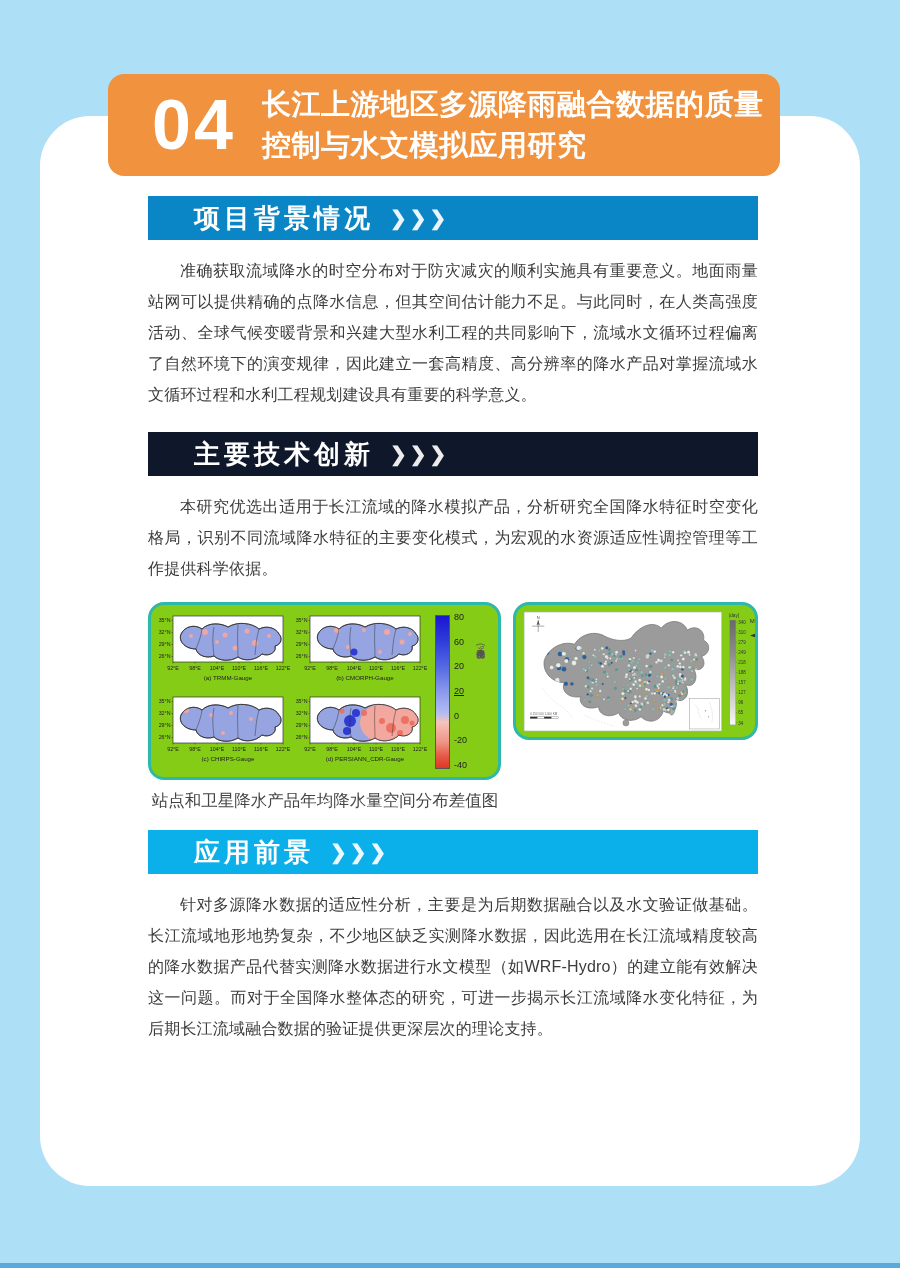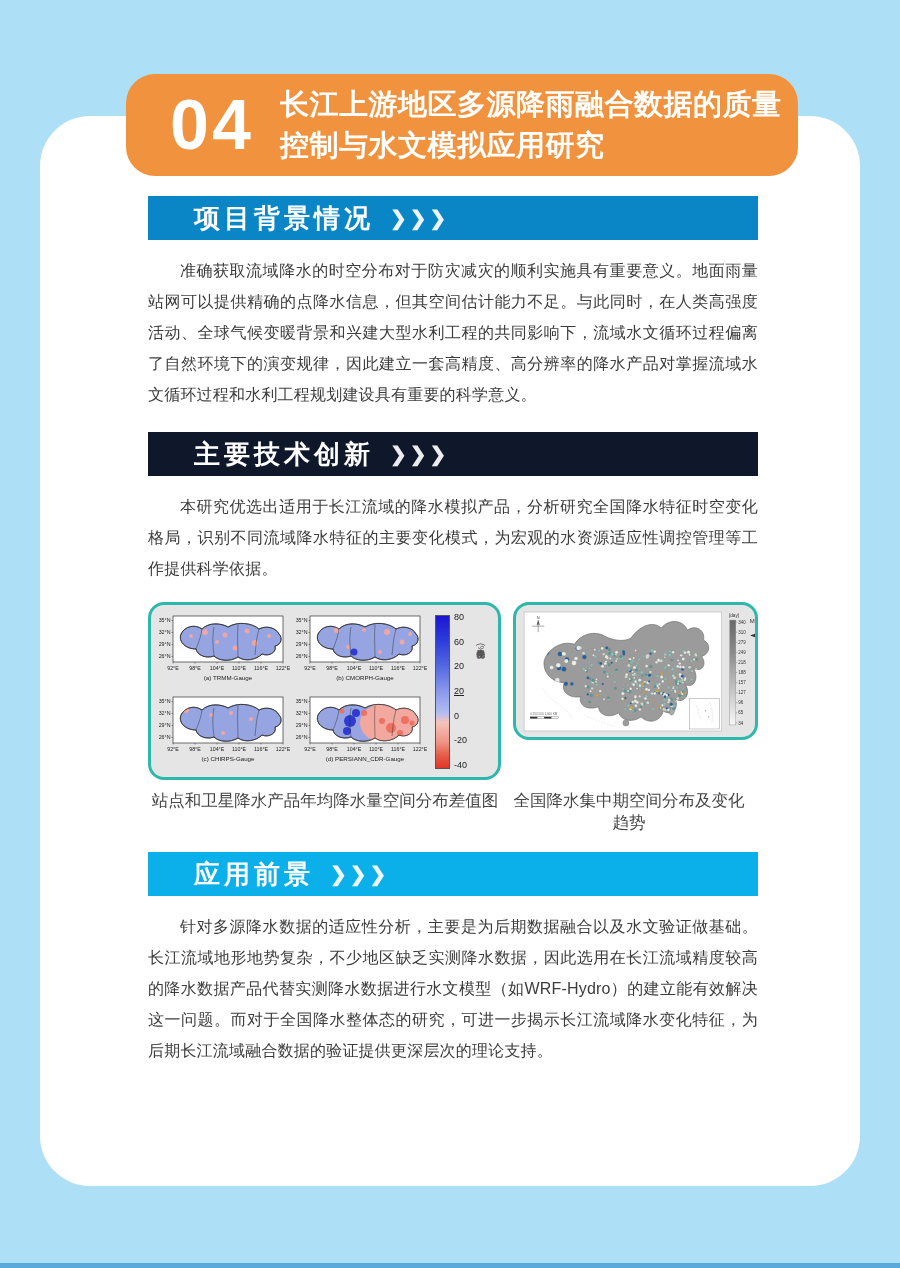--- a/index.html
+++ b/index.html
@@ -2,38 +2,38 @@
 <html><head>
 <meta charset="utf-8">
 <style>
   html,body{margin:0;padding:0;}
   .page{position:relative;width:900px;height:1268px;background:#ade0f6;overflow:hidden;
         font-family:"Liberation Sans",sans-serif;}
   .card{position:absolute;left:40px;top:116px;width:820px;height:1070px;background:#ffffff;
         border-radius:50px;}
   .bottom-strip{position:absolute;left:0;bottom:0;width:900px;height:5px;background:#5ba9da;}
 
-  .header-badge{position:absolute;left:126px;top:74px;width:672px;height:102px;background:#f0923e;
-        border-radius:29px;display:flex;align-items:center;color:#fff;z-index:2;}
+  .header-badge{position:absolute;left:108px;top:74px;width:672px;height:102px;background:#f0923e;
+        border-radius:16px;display:flex;align-items:center;color:#fff;z-index:2;}
   .page-num{font-size:70px;font-weight:700;margin-left:44px;letter-spacing:3px;line-height:1;}
   .title{font-size:29px;font-weight:700;line-height:1.42;margin:0 0 0 26px;width:556px;letter-spacing:.5px;}
 
   .content{position:absolute;left:148px;top:196px;width:610px;z-index:3;}
   .band{height:44px;display:flex;align-items:center;padding-left:46px;box-sizing:border-box;
         color:#fff;font-size:26px;font-weight:700;letter-spacing:4px;}
   .band-blue{background:#0a86c6;}
   .band-teal{background:#0f172a;margin-top:22px;}
   .band-cyan{background:#0bafe9;margin-top:18px;}
   .chev{font-size:20px;letter-spacing:3px;margin-left:16px;font-weight:700;opacity:.92;}
 
   p.body{font-size:16px;line-height:31px;color:#3c3c3c;margin:15px 0 0;text-indent:2em;
         text-align:justify;word-break:break-all;letter-spacing:.2px;}
 
   .figures{display:flex;gap:12px;margin-top:18px;}
-  .figbox{background:#e5e5e5;border:3px solid #2cb8ab;border-radius:16px;box-sizing:border-box;overflow:hidden;}
+  .figbox{background:#84cc16;border:3px solid #2cb8ab;border-radius:16px;box-sizing:border-box;overflow:hidden;}
   .figbox.left{width:354px;height:178px;padding:7px 2px 2px 4px;display:flex;}
   .figbox.right{width:246px;height:138px;padding:5px 6px 8px;display:flex;}
   .panels{display:grid;grid-template-columns:135px 135px;grid-auto-rows:77px;column-gap:2px;row-gap:4px;}
 
   .cbar-wrap{display:flex;margin-left:8px;margin-top:3px;height:152px;}
   .cbar{width:13px;height:152px;border:.5px solid #555;
         background:linear-gradient(180deg,#1b15d2 0%,#2e3eda 17%,#5468e2 33%,#8b9aec 50%,
                    #b3bdf2 64%,#f6c3ba 70%,#ef9486 83%,#e65a47 92%,#e13726 100%);}
   .cbar-ticks{position:relative;width:26px;font-size:9px;color:#222;}
   .cbar-ticks span{position:absolute;left:4px;transform:translateY(-50%);white-space:nowrap;}
@@ -729,21 +729,20 @@
               <div class="arr-label">Later</div>
             </div>
             <div class="unit">单位：day/a</div>
           </div>
         </div>
       </div>
     </div>
 
     <div class="caps">
       <div class="c-left">站点和卫星降水产品年均降水量空间分布差值图</div>
-      <div class="c-right">全国降水集中期空间分布及变化趋势</div>
     </div>
 
     <div class="band band-cyan">
       <span>应用前景</span>
       <span class="chev">❯❯❯</span>
     </div>
     <p class="body">针对多源降水数据的适应性分析，主要是为后期数据融合以及水文验证做基础。长江流域地形地势复杂，不少地区缺乏实测降水数据，因此选用在长江流域精度较高的降水数据产品代替实测降水数据进行水文模型（如WRF-Hydro）的建立能有效解决这一问题。而对于全国降水整体态的研究，可进一步揭示长江流域降水变化特征，为后期长江流域融合数据的验证提供更深层次的理论支持。</p>
   </div>
 
   <div class="bottom-strip"></div>

